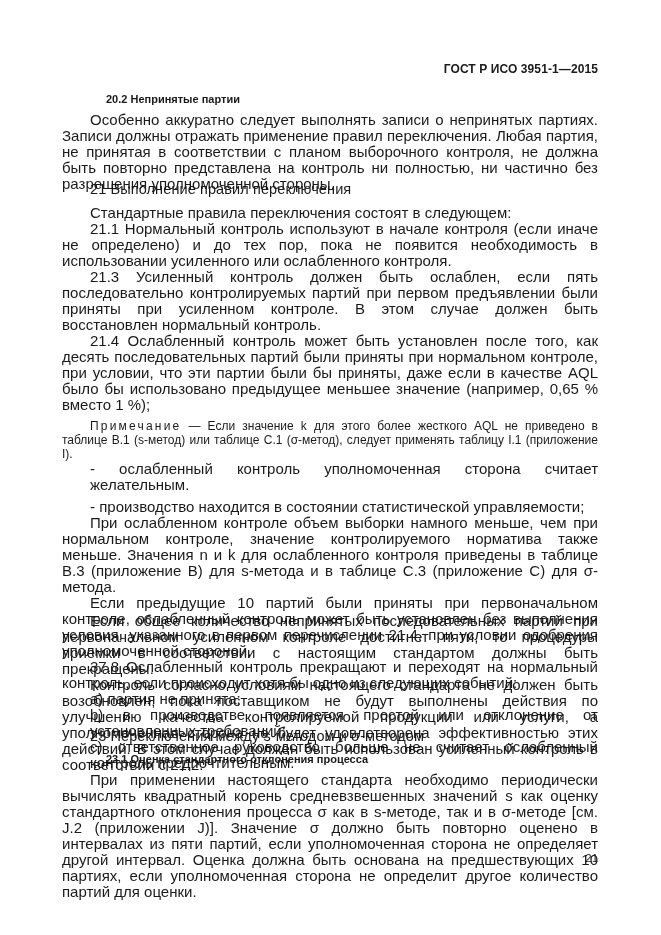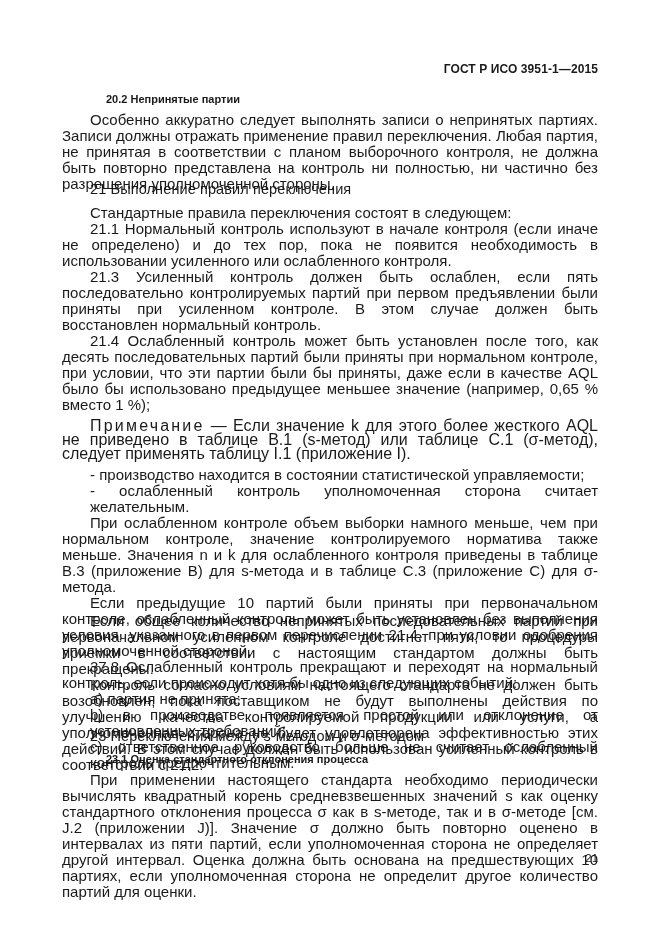--- a/index.html
+++ b/index.html
@@ -15,21 +15,21 @@
     .p {
       font-size: 15px; line-height: 16px; text-align: justify;
       text-align-last: left; margin: 0;
     }
     .ind { text-indent: 28px; }
     .sub { margin-left: 28px; }
     .h2 {
       font-weight: normal; font-size: 14.5px; margin: 0 0 0 28px; letter-spacing: 0.1px;
     }
     .h3 { font-weight: bold; font-size: 11px; margin: 0 0 0 44px; }
-    .note { font-size: 16px; line-height: 14px; text-align: justify; text-align-last: left; margin: 0; text-indent: 28px; }
+    .note { font-size: 12px; line-height: 14px; text-align: justify; text-align-last: left; margin: 0; text-indent: 28px; }
     .spaced { letter-spacing: 2.2px; }
     .pageno { position: absolute; right: 63px; top: 852px; font-size: 11.4px; }
     .blk { position: absolute; left: 0; width: 536px; }
   </style>
 </head>
 <body>
 
 <div class="hdr">ГОСТ Р ИСО 3951-1—2015</div>
 
 <div class="page">
@@ -39,22 +39,22 @@
     <p class="p ind" style="margin-top:7px;">Особенно аккуратно следует выполнять записи о непринятых партиях. Записи должны отражать применение правил переключения. Любая партия, не принятая в соответствии с планом выборочного контроля, не должна быть повторно представлена на контроль ни полностью, ни частично без разрешения уполномоченной стороны.</p>
   </div>
 
   <div class="blk" style="top:181px;">
     <div class="h2">21 Выполнение правил переключения</div>
     <p class="p ind" style="margin-top:8px;">Стандартные правила переключения состоят в следующем:</p>
     <p class="p ind">21.1 Нормальный контроль используют в начале контроля (если иначе не определено) и до тех пор, пока не появится необходимость в использовании усиленного или ослабленного контроля.</p>
     <p class="p ind">21.3 Усиленный контроль должен быть ослаблен, если пять последовательно контролируемых партий при первом предъявлении были приняты при усиленном контроле. В этом случае должен быть восстановлен нормальный контроль.</p>
     <p class="p ind">21.4 Ослабленный контроль может быть установлен после того, как десять последовательных партий были приняты при нормальном контроле, при условии, что эти партии были бы приняты, даже если в качестве AQL было бы использовано предыдущее меньшее значение (например, 0,65 % вместо 1 %);</p>
     <p class="note" style="margin-top:6px;"><span class="spaced">Примечание</span><span> — Если значение k для этого более жесткого AQL не приведено в таблице B.1 (s-метод) или таблице C.1 (σ-метод), следует применять таблицу I.1 (приложение I).</span></p>
+    <p class="p sub">- ослабленный контроль уполномоченная сторона считает желательным.</p>
     <p class="p sub" style="margin-top:6px;">- производство находится в состоянии статистической управляемости;</p>
-    <p class="p sub">- ослабленный контроль уполномоченная сторона считает желательным.</p>
     <p class="p ind">При ослабленном контроле объем выборки намного меньше, чем при нормальном контроле, значение контролируемого норматива также меньше. Значения n и k для ослабленного контроля приведены в таблице B.3 (приложение B) для s-метода и в таблице C.3 (приложение C) для σ-метода.</p>
     <p class="p ind">Если предыдущие 10 партий были приняты при первоначальном контроле, ослабленный контроль может быть установлен без выполнения условия, указанного в первом перечислении 21.4, при условии одобрения уполномоченной стороной.</p>
     <p class="p ind">37.8 Ослабленный контроль прекращают и переходят на нормальный контроль, если происходит хотя бы одно из следующих событий:</p>
     <p class="p sub">a) партия не принята;</p>
     <p class="p sub">b) в производстве появляется простой или отклонение от установленных требований;</p>
     <p class="p sub">c) ответственное руководство больше не считает ослабленный контроль предпочтительным.</p>
   </div>
 
   <div class="blk" style="top:605px;">
     <p class="p ind" style="margin-top:8px;">Если общее количество непринятых последовательных партий при первоначальном усиленном контроле достигнет пяти, то процедуры приемки в соответствии с настоящим стандартом должны быть прекращены.</p>

